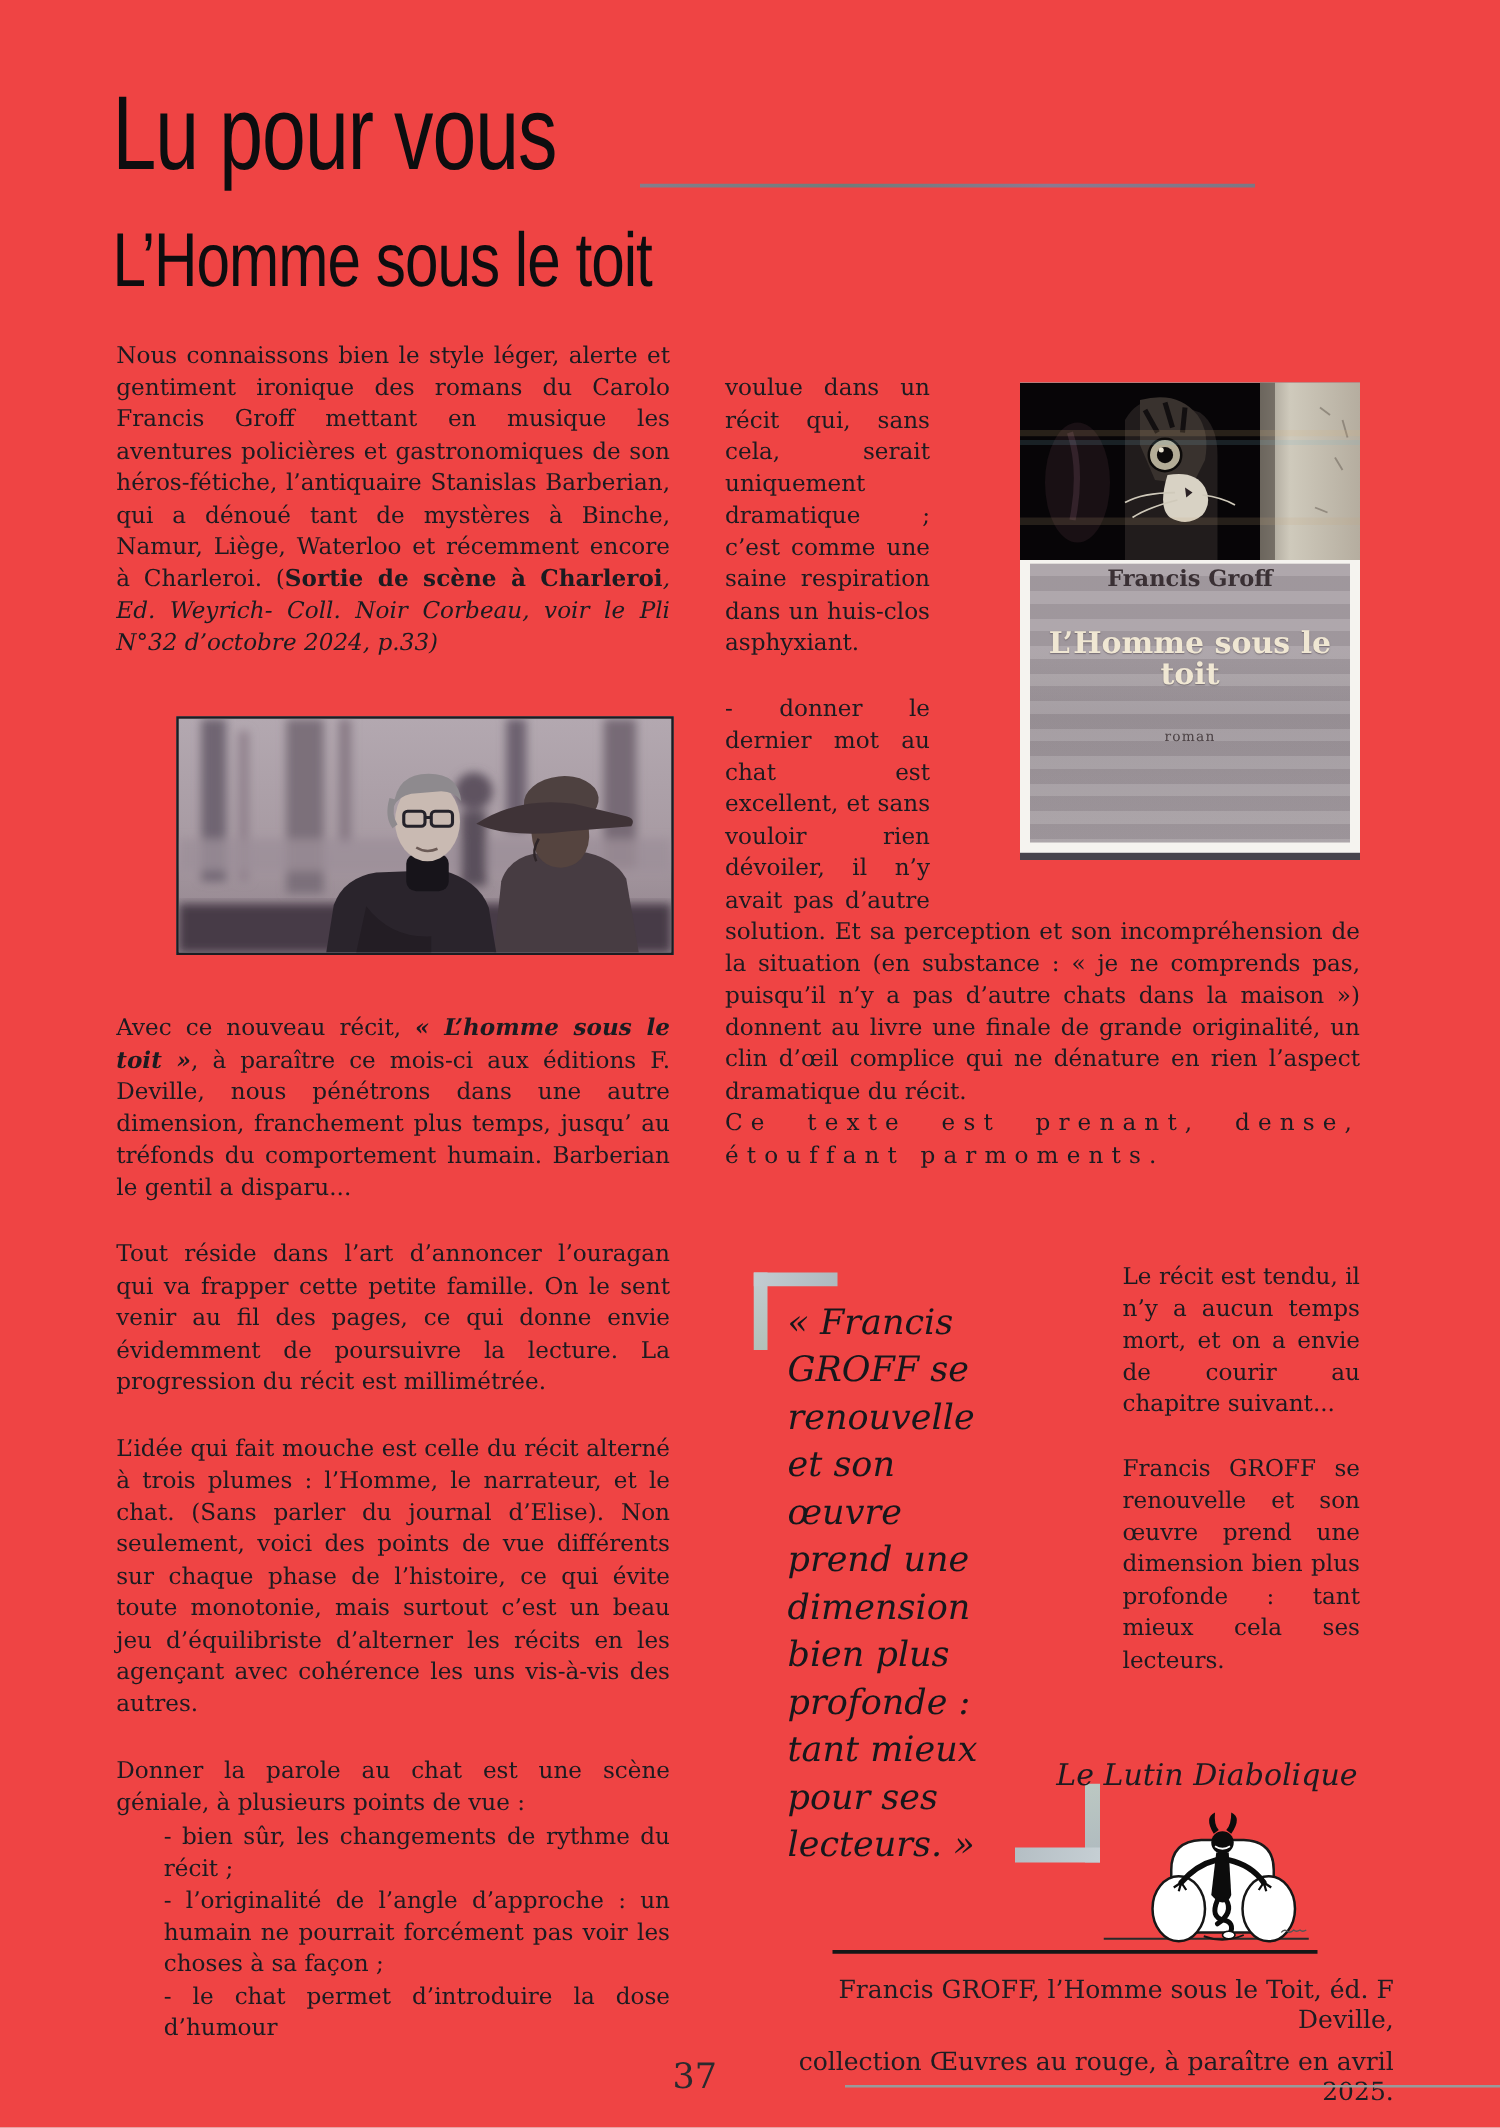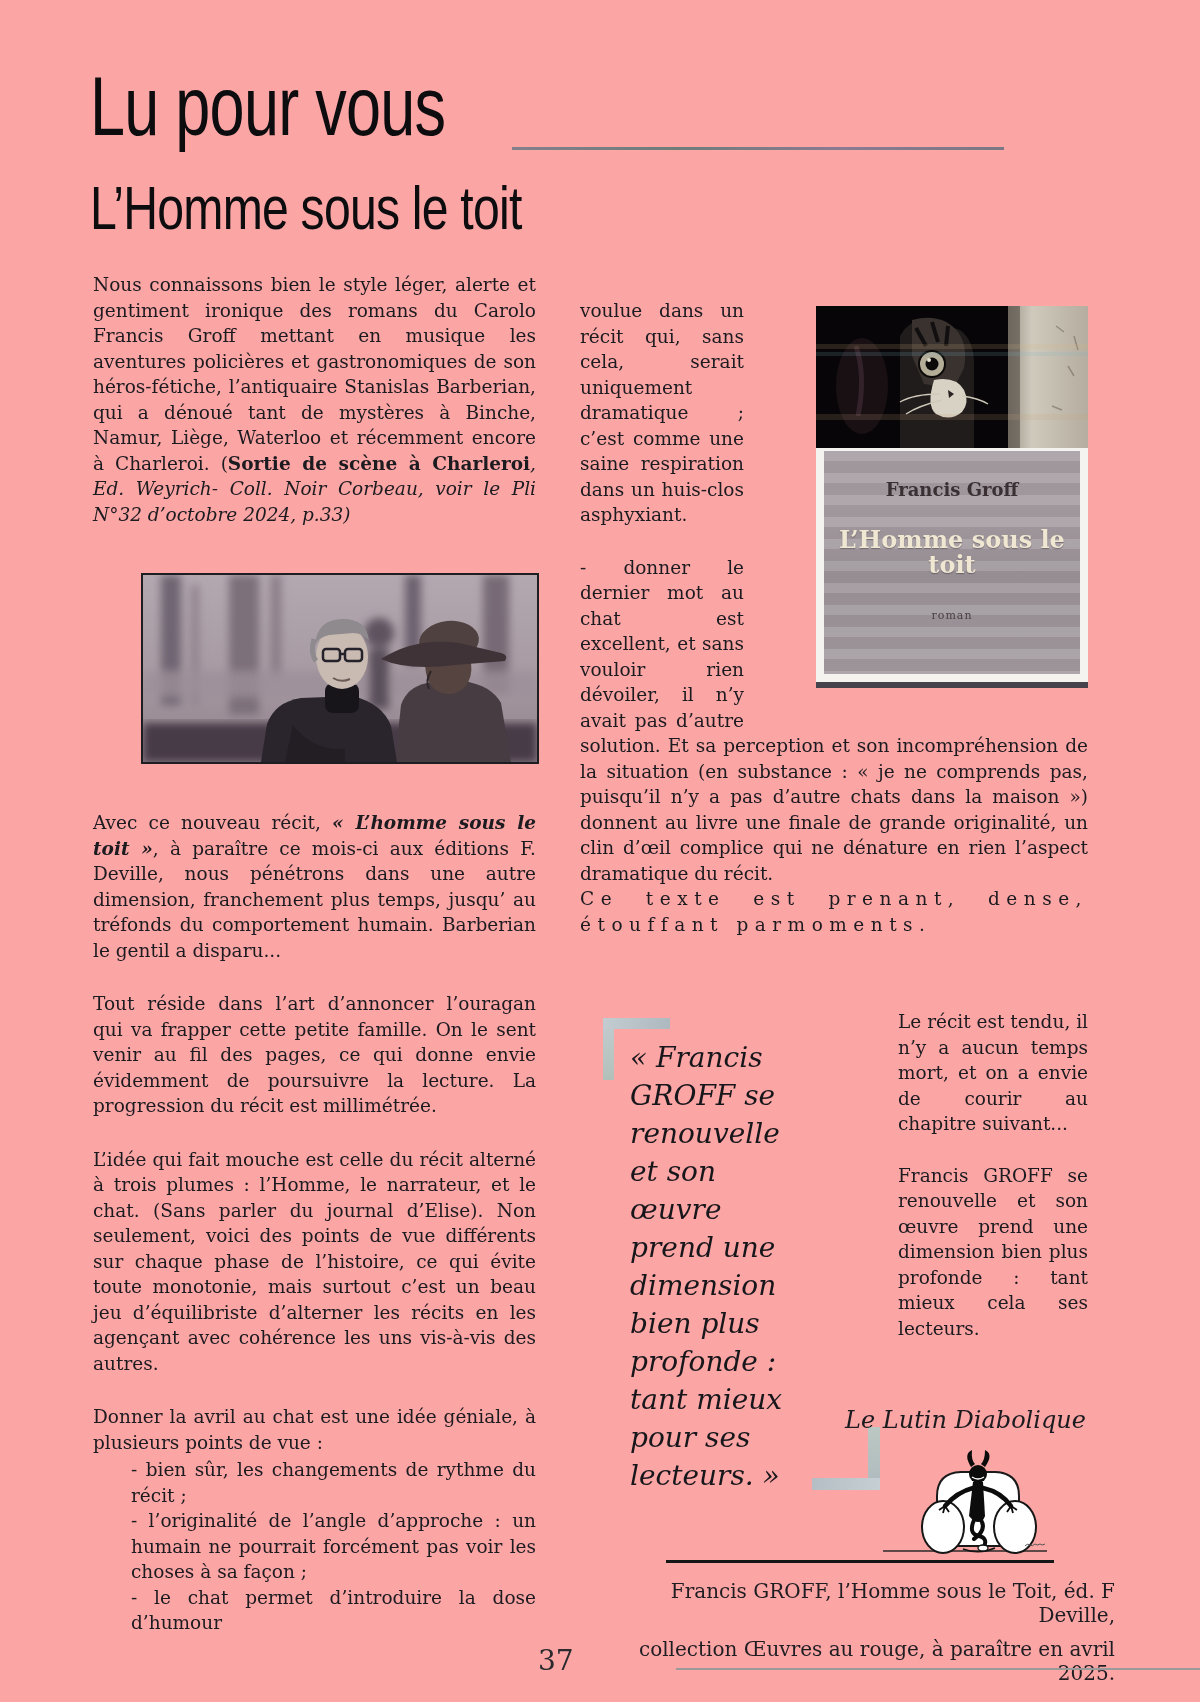--- a/index.html
+++ b/index.html
@@ -1,18 +1,18 @@
 <!DOCTYPE html>
 <html><head>
 <meta charset="utf-8">
 <style>
   html,body { margin:0; padding:0; background:#e8e8e8; }
   .page {
     position:relative; width:1200px; height:1702px; margin:0 auto;
-    background:#fca5a5; overflow:hidden;
+    background:#ef4444; overflow:hidden;
     font-family:"DejaVu Serif","Liberation Serif",serif; color:#1c1b20;
   }
   
   .h1 {
     position:absolute; left:90px; top:64px; margin:0;
     font-family:"Liberation Sans","DejaVu Sans",sans-serif;
     font-weight:400; font-size:84px; line-height:1; color:#0d0d0f;
     transform:scaleX(.75); transform-origin:left top; white-space:nowrap; letter-spacing:-1px;
   }
   .title-rule {
@@ -44,21 +44,21 @@
     border-bottom:6px solid #46434c; background:#fff;
   }
   .cover-photo { width:272px; height:142px; }
   .cover-photo svg { display:block; }
   .cover-lower { background:#f5f3ef; padding:3px 8px 8px 8px; }
   .cover-panel {
     height:223px; text-align:center;
     background:repeating-linear-gradient(180deg, rgba(255,255,255,.08) 0 10px, rgba(40,30,40,.07) 10px 22px),
                linear-gradient(180deg,#a8a0a5 0 30%, #9e969b 55%, #a59da2);
   }
-  .cover-author { padding-top:26px; font-weight:bold; font-size:18px; color:#3a3034; }
+  .cover-author { font-weight:bold; font-size:18px; color:#3a3034; }
   .cover-title  { margin-top:24px; font-weight:bold; font-size:24px; color:#f0e7d3;
                   text-shadow:0 1px 1px rgba(60,50,60,.5); }
   .cover-genre  { margin-top:25px; font-size:11px; color:#4a4043; letter-spacing:1px; }
   
   .col-right p.p1 { margin-top:26px; }
   .col-right p.p2 { margin-top:27px; }
   .spaced { margin-top:42px; letter-spacing:6.5px; }
   .quote-row { clear:both; display:flex; justify-content:space-between; margin-top:58px; }
   .pull-quote { position:relative; width:305px; min-height:400px; }
   .pq-text {
@@ -146,21 +146,21 @@
           </g>
           <path d="M190,103 q8,5 17,1" stroke="#6b5a55" stroke-width="2" fill="none"></path>
         </g>
       </svg>
     </figure>
 
     <p><span>Avec ce nouveau récit, </span><strong><em>« L’homme sous le toit »</em></strong><span>, à paraître ce mois-ci aux éditions F. Deville, nous pénétrons dans une autre dimension, franchement plus temps, jusqu’ au tréfonds du comportement humain. Barberian le gentil a disparu...</span></p>
 
     <p>Tout réside dans l’art d’annoncer l’ouragan qui va frapper cette petite famille. On le sent venir au fil des pages, ce qui donne envie évidemment de poursuivre la lecture. La progression du récit est millimétrée.</p>
     <p>L’idée qui fait mouche est celle du récit alterné à trois plumes : l’Homme, le narrateur, et le chat. (Sans parler du journal d’Elise). Non seulement, voici des points de vue différents sur chaque phase de l’histoire, ce qui évite toute monotonie, mais surtout c’est un beau jeu d’équilibriste d’alterner les récits en les agençant avec cohérence les uns vis-à-vis des autres.</p>
-    <p>Donner la avril au chat est une idée géniale, à plusieurs points de vue :</p>
+    <p>Donner la parole au chat est une scène géniale, à plusieurs points de vue :</p>
 
     <ul class="bullets">
       <li>- bien sûr, les changements de rythme du récit ;</li>
       <li>- l’originalité de l’angle d’approche : un humain ne pourrait forcément pas voir les choses à sa façon ;</li>
       <li>-  le chat permet d’introduire la dose d’humour</li>
     </ul>
   </section>
 
   <section class="col-right bodytxt">
 

